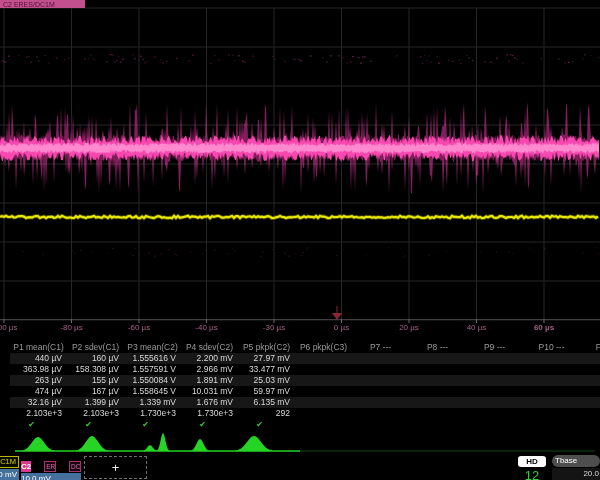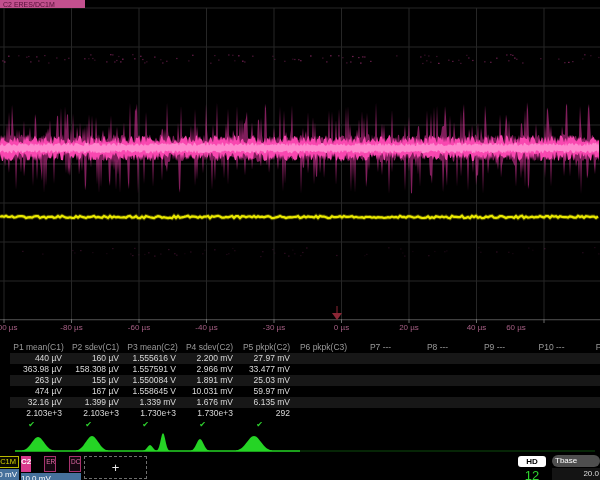--- a/index.html
+++ b/index.html
@@ -27,21 +27,21 @@
   .cell.dim{color:#4d4d4d;}
   .cell.check{font-size:8px;padding-right:32px;}
 
   .c1-box{position:absolute;left:-31px;top:456px;width:50px;}
   .c1-top{height:10px;border:1px solid #b9b900;background:#0a0a00;color:#d6d600;
           font-size:7.5px;line-height:10px;text-align:right;padding:0 2px;}
   .c1-bot{height:11px;background:#46719c;color:#fff;font-size:8px;line-height:11px;
           text-align:right;padding:0 2px;margin-top:1px;}
 
   .c2-box{position:absolute;left:21px;top:456px;width:60px;}
-  .c2-top{display:flex;height:16px;gap:13px;}
+  .c2-top{display:flex;height:16px;gap:13px;align-items:flex-end;}
   .c2-id{background:#d93a8c;color:#fff;font-size:8px;font-weight:bold;width:15px;
          text-align:center;line-height:11px;}
   .c2-badge{border:1px solid #a8326e;color:#e06aa5;font-size:6.5px;line-height:9px;
             padding:0 1px;background:#150710;white-space:nowrap;overflow:hidden;}
   .c2-bot{height:11px;background:#46719c;color:#fff;font-size:8px;line-height:11px;
           text-align:left;margin-top:1px;}
 
   .add-box{position:absolute;left:84px;top:456px;width:61px;height:21px;
            border:1px dashed #6f6f6f;color:#eee;font-size:13px;text-align:center;
            line-height:21px;}
@@ -282,21 +282,21 @@
 
   <div class="axis-labels">
       <div class="axis-label" style="left: 4px; color: rgb(166, 95, 132);">-100 µs</div>
       <div class="axis-label" style="left: 71.5px; color: rgb(166, 95, 132);">-80 µs</div>
       <div class="axis-label" style="left: 139px; color: rgb(166, 95, 132);">-60 µs</div>
       <div class="axis-label" style="left: 206.5px; color: rgb(166, 95, 132);">-40 µs</div>
       <div class="axis-label" style="left: 274px; color: rgb(166, 95, 132);">-30 µs</div>
       <div class="axis-label" style="left: 341.5px; color: rgb(166, 95, 132);">0 µs</div>
       <div class="axis-label" style="left: 409px; color: rgb(166, 95, 132);">20 µs</div>
       <div class="axis-label" style="left: 476.5px; color: rgb(166, 95, 132);">40 µs</div>
-      <div class="axis-label" style="left: 516px; color: rgb(166, 95, 132);">60 µs</div>
+      <div class="axis-label" style="left: 544px; color: rgb(166, 95, 132); font-weight: bold;">60 µs</div>
     </div>
 
   <div class="meas-table">
       <div class="meas-row header">
         <div class="cell">P1 mean(C1)</div>
         <div class="cell">P2 sdev(C1)</div>
         <div class="cell">P3 mean(C2)</div>
         <div class="cell">P4 sdev(C2)</div>
         <div class="cell">P5 pkpk(C2)</div>
         <div class="cell dim">P6 pkpk(C3)</div>

